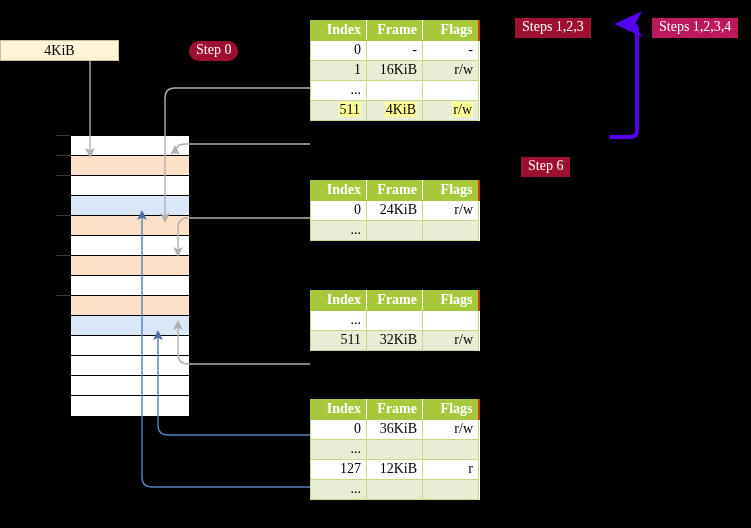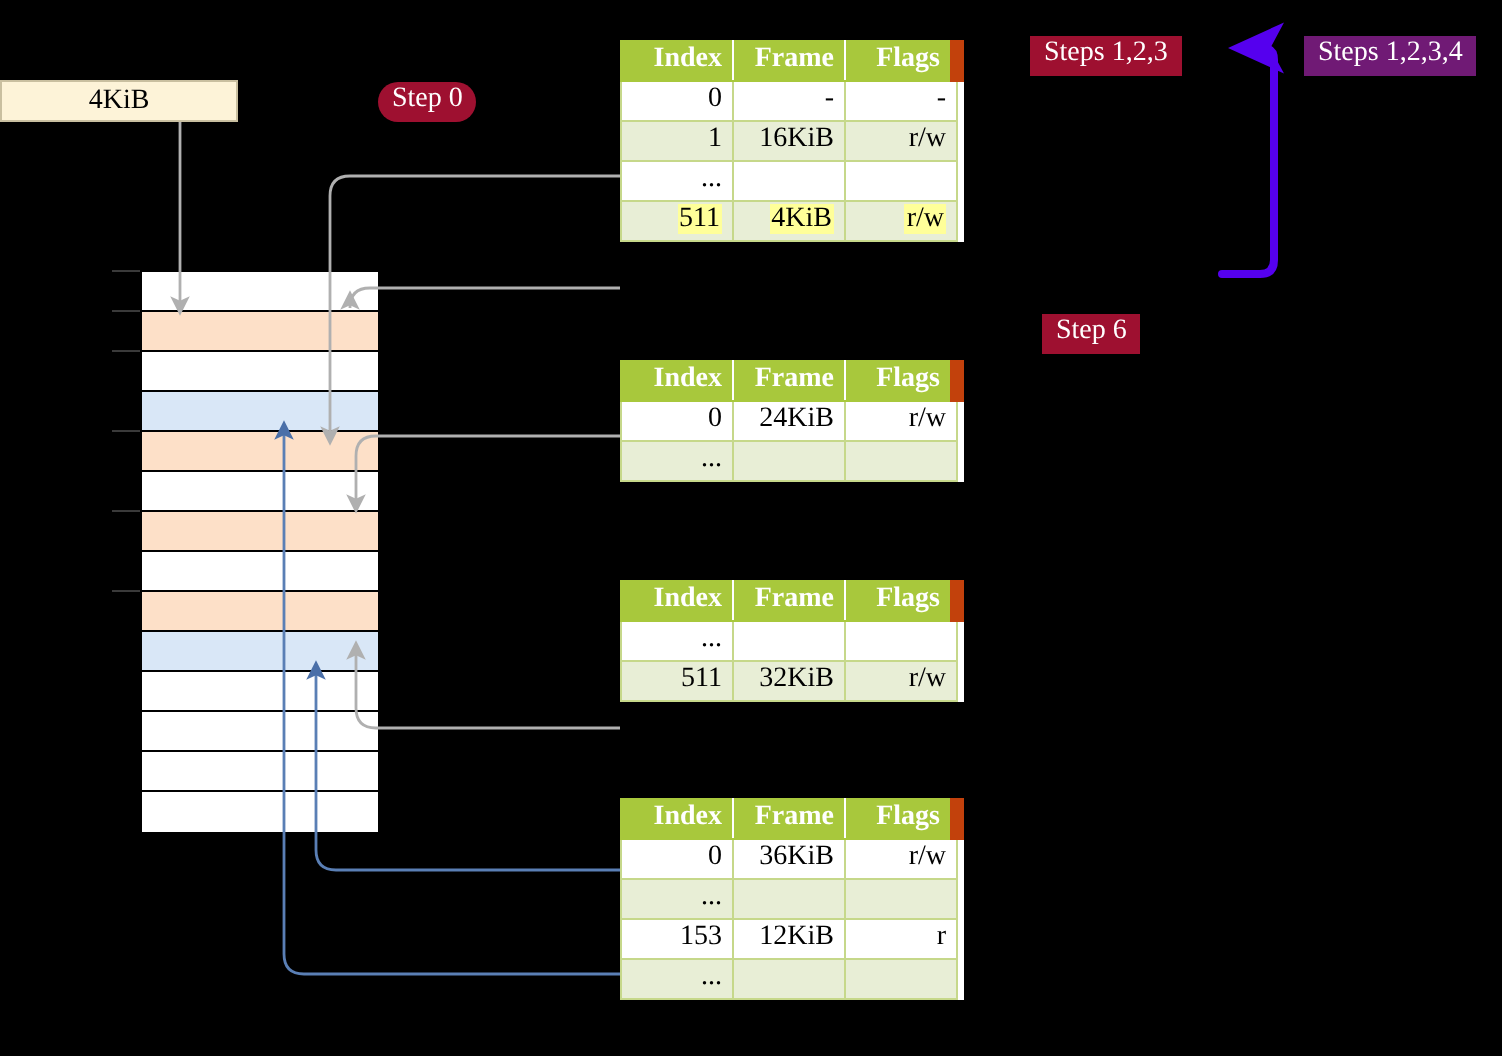--- a/index.html
+++ b/index.html
@@ -25,21 +25,21 @@
   .badge {
     position: absolute;
     color: #ffffff;
     font-size: 14px;
     line-height: 18px;
     padding: 0 7px 2px 7px;
     white-space: nowrap;
     font-family: "Liberation Serif", "DejaVu Serif", serif;
   }
   .badge-red { background: #9e1030; }
-  .badge-purple { background: #701a75; }
+  .badge-purple { background: #be185d; }
 
   
   #fourkib {
     position: absolute;
     left: 0px;
     top: 40px;
     width: 119px;
     height: 21px;
     background: #fdf3d8;
     border: 1px solid #c9bfa0;
@@ -101,21 +101,21 @@
     color: #000000;
     font-weight: normal;
   }
   .ptable th {
     background: #a8c83c;
     color: #ffffff;
     font-weight: bold;
     border: 1px solid #a8c83c;
     border-right: 1px solid #ffffff;
   }
-  .ptable th:last-child { border-right: 7px solid #c2410c; }
+  .ptable th:last-child { border-right: 2px solid #c2410c; }
   .ptable td {
     border: 1px solid #c6d88a;
   }
   .row-white td { background: #ffffff; }
   .row-tint  td { background: #e8eed6; }
   .cw-index { width: 56px; }
   .cw-frame { width: 56px; }
   .cw-flags { width: 56px; }
   .hl { background: #ffff99; padding: 0 1px; }
 
@@ -255,21 +255,21 @@
           <td class="cw-index">0</td>
           <td class="cw-frame">36KiB</td>
           <td class="cw-flags">r/w</td>
         </tr>
         <tr class="row-tint">
           <td class="cw-index">...</td>
           <td class="cw-frame"></td>
           <td class="cw-flags"></td>
         </tr>
         <tr class="row-white">
-          <td class="cw-index">153</td>
+          <td class="cw-index">127</td>
           <td class="cw-frame">12KiB</td>
           <td class="cw-flags">r</td>
         </tr>
         <tr class="row-tint">
           <td class="cw-index">...</td>
           <td class="cw-frame"></td>
           <td class="cw-flags"></td>
         </tr>
       </tbody>
     </table>

